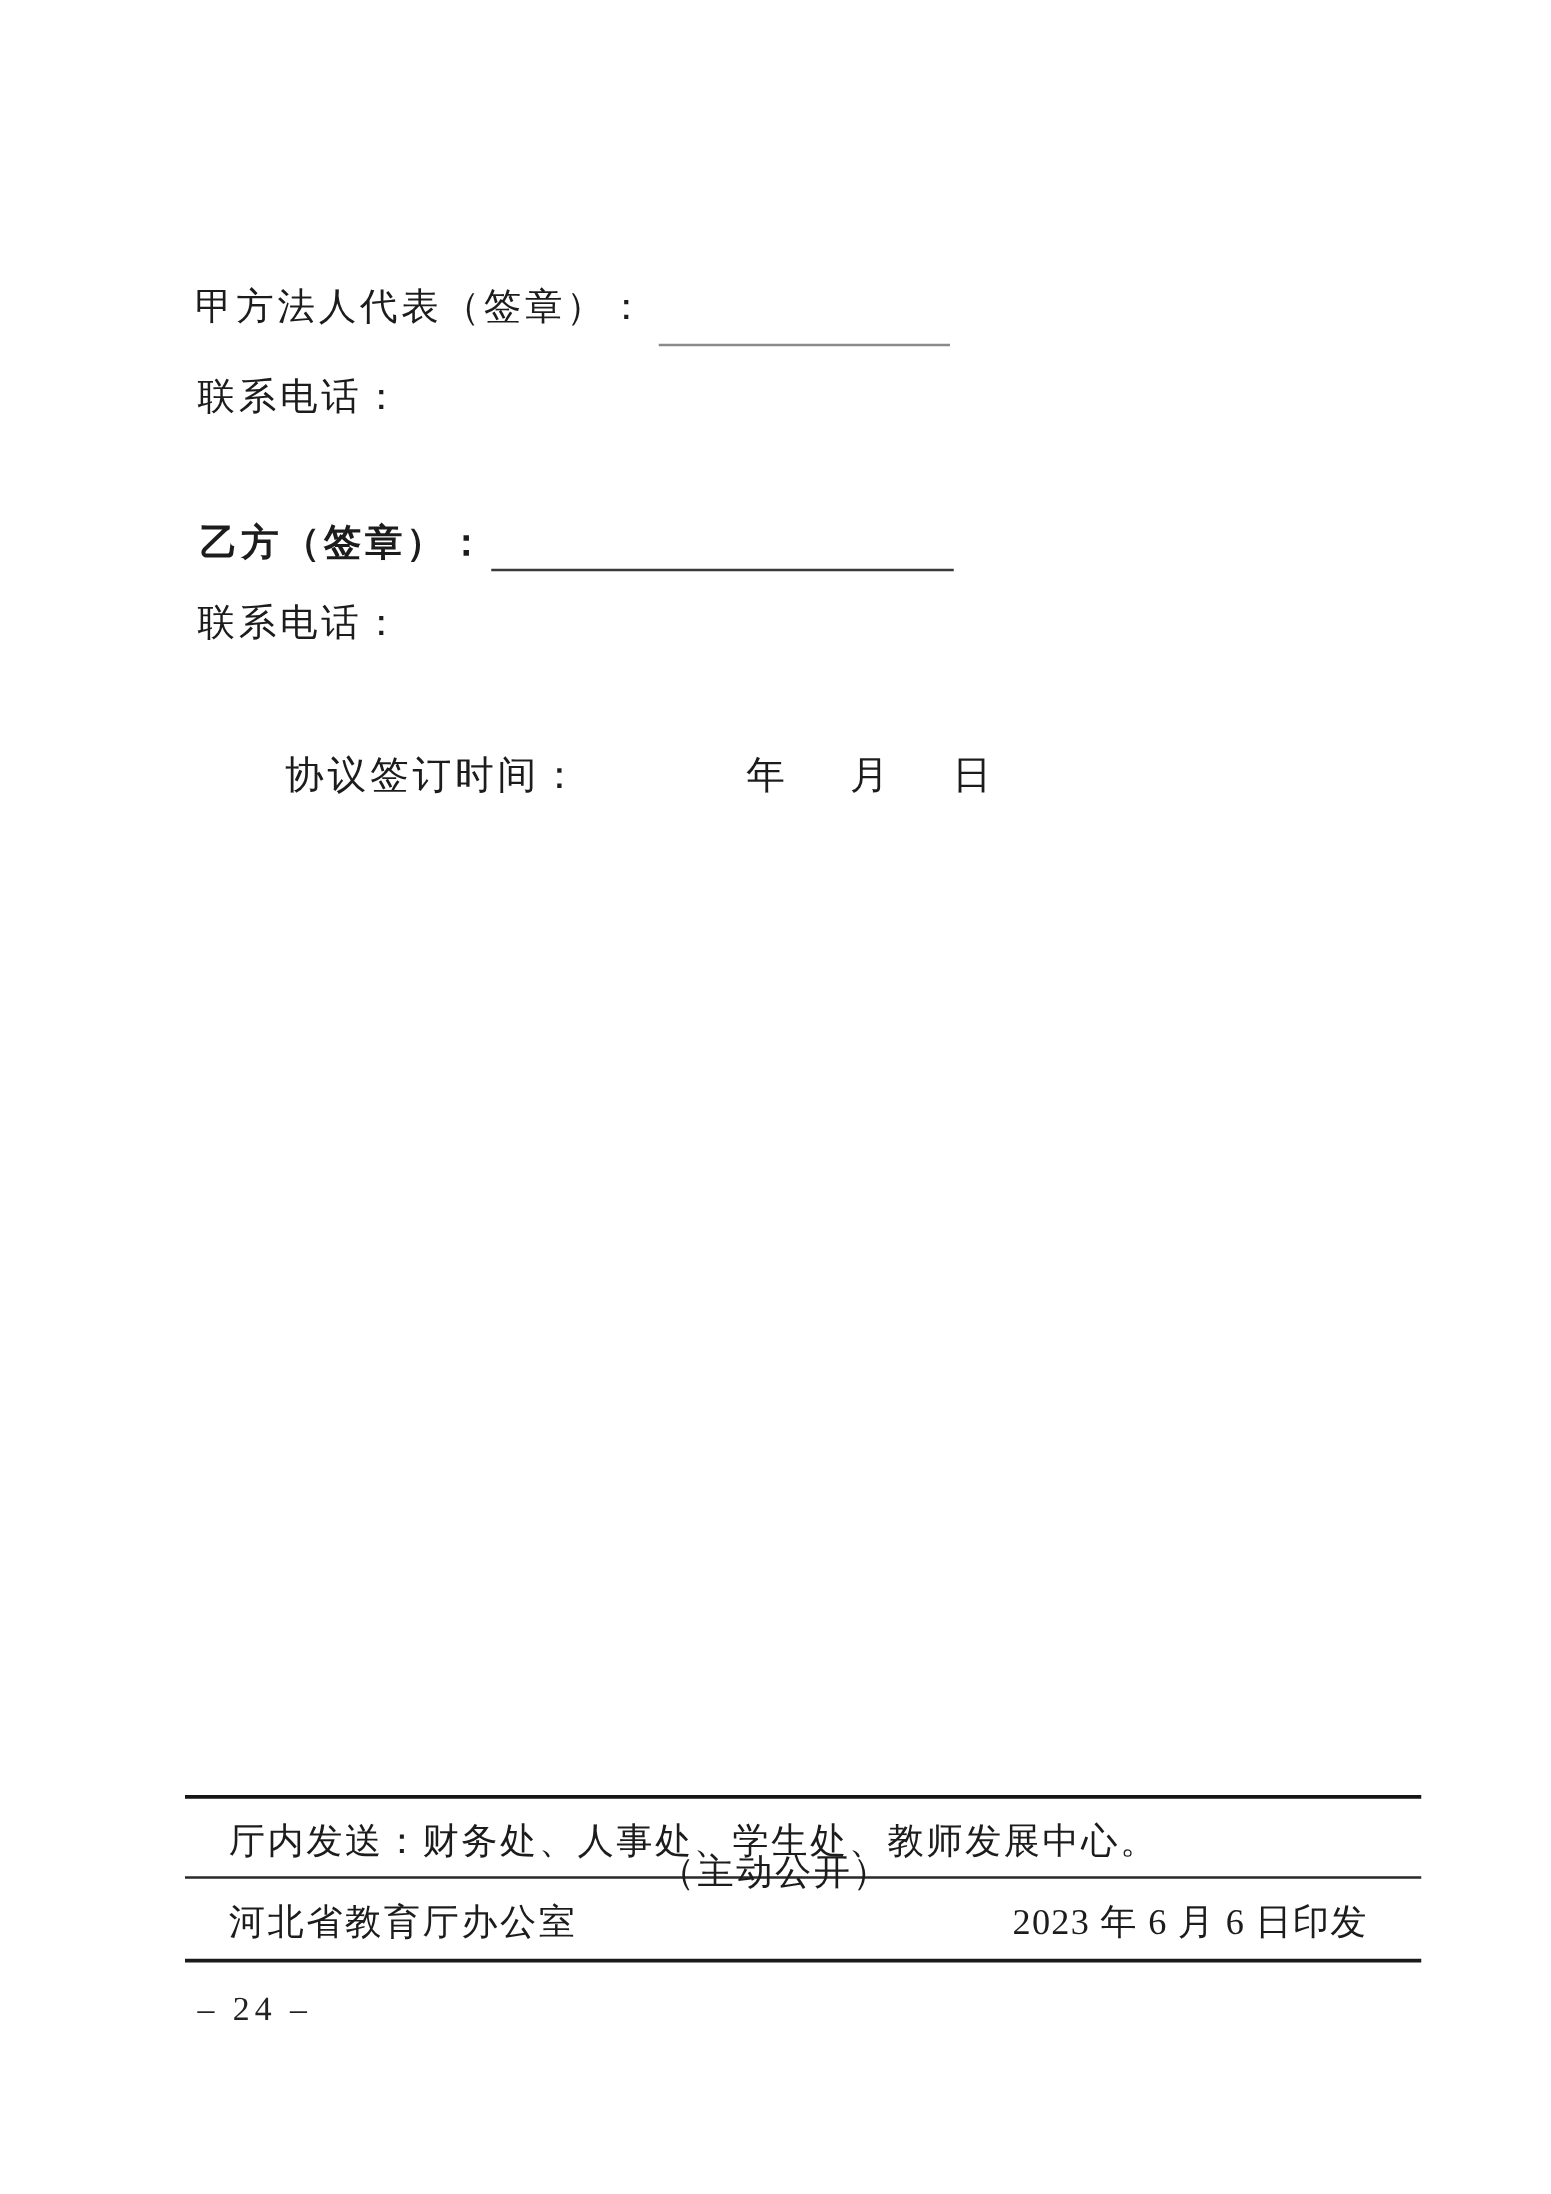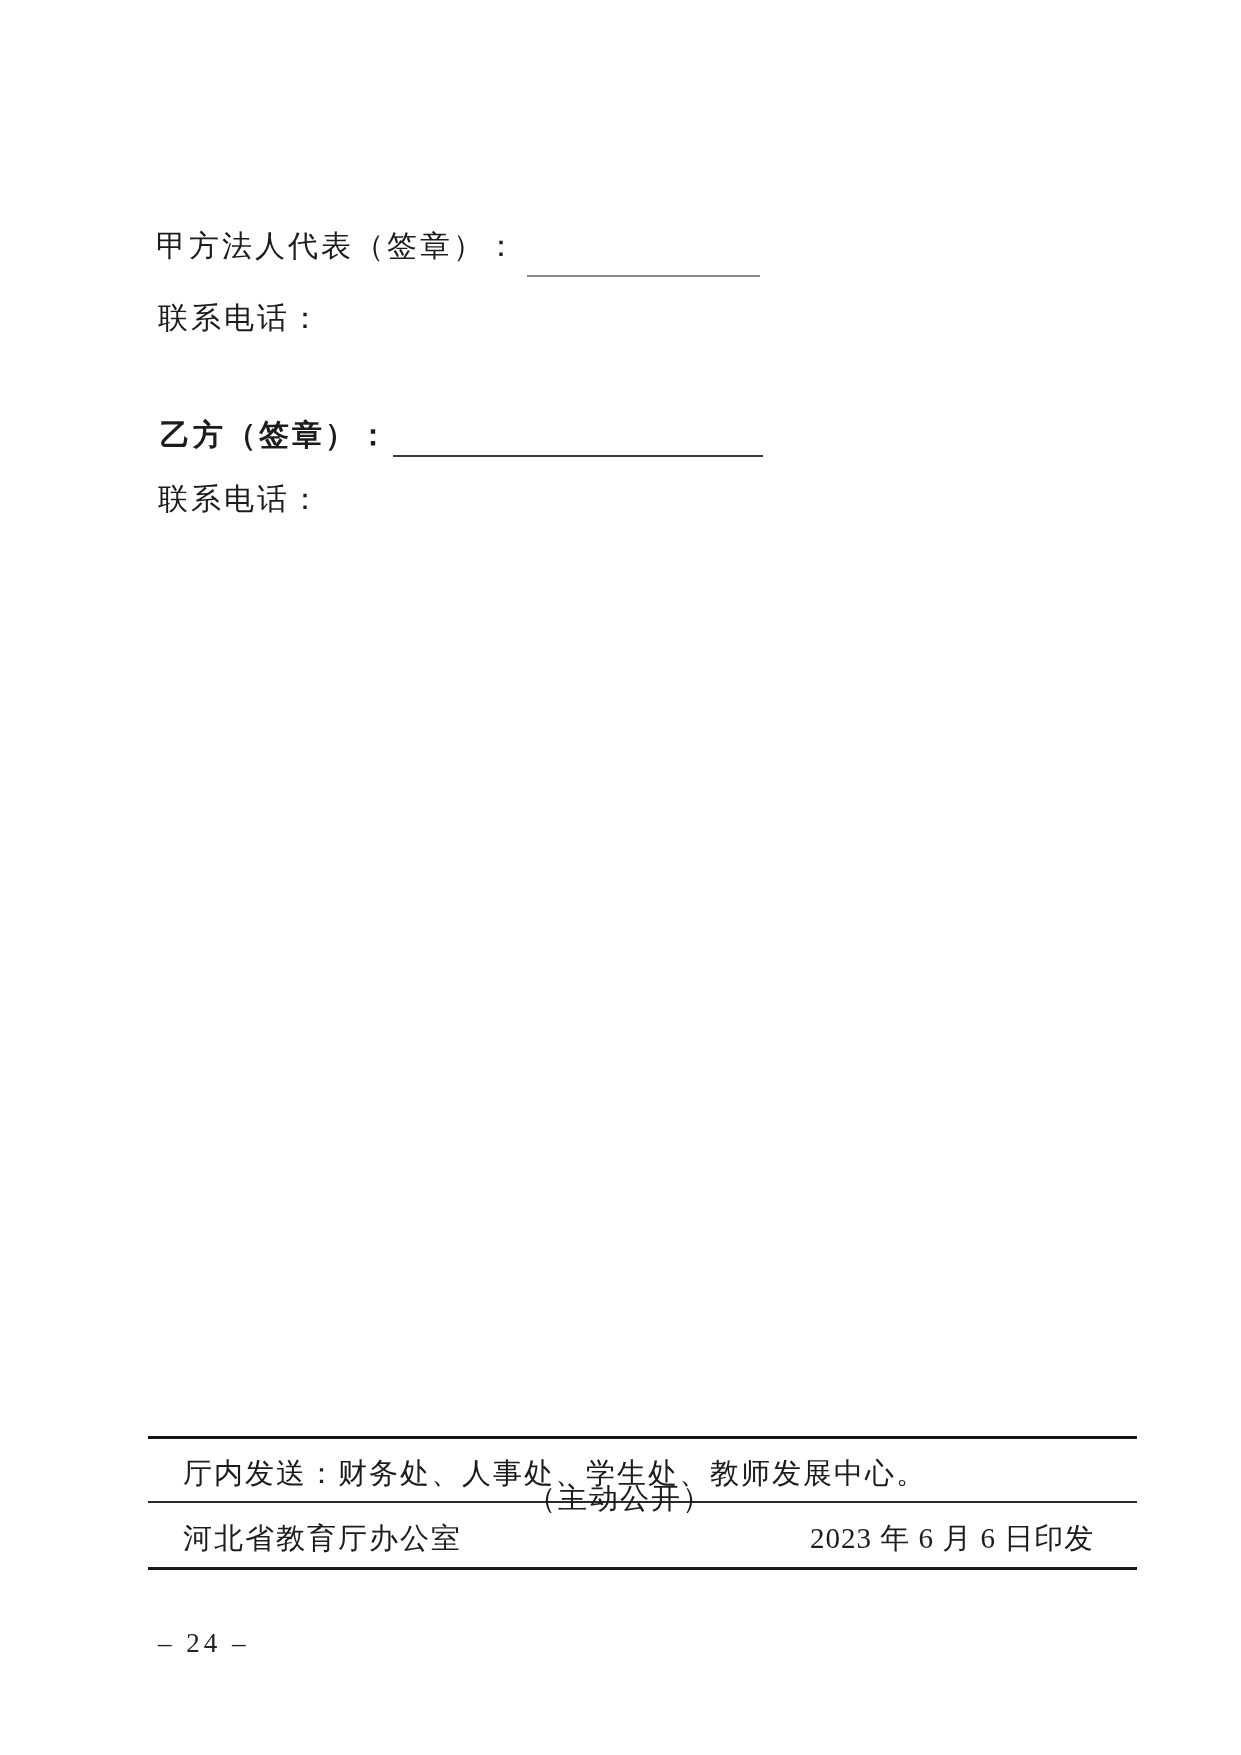--- a/index.html
+++ b/index.html
@@ -70,21 +70,20 @@
   .issuer-name { left: 183px;  top: 1520px; }
   .disclosure  { left: 527px;  top: 1480px; }
   .print-date  { left: 810px;  top: 1520px; letter-spacing: 1px; }
 
   .page-number {
     left: 158px;
     top: 1592px;
     font-size: 27px;
     letter-spacing: 4px;
     color: #222;
-    margin-top: 36px;
   }
 </style>
 </head>
 <body>
 
 <div class="page">
 
   <div class="abs sig-text party-a-line">
     <span>甲方法人代表（签章）：</span>
   </div>
@@ -96,20 +95,26 @@
 
   <div class="abs sig-text party-b-line">
     <span>乙方（签章）：</span>
   </div>
   <div class="uline uline-b"></div>
 
   <div class="abs sig-text phone-b-line">
     <span>联系电话：</span>
   </div>
 
+  <div class="date-line-wrap">
+    <span>协议签订时间：</span>
+    <span class="date-unit-year">年</span>
+    <span class="date-unit-month">月</span>
+    <span class="date-unit-day">日</span>
+  </div>
 
   <div class="rule rule-top"></div>
 
   <div class="abs footer-text dist-line">
     <span>厅内发送：财务处、人事处、学生处、教师发展中心。</span>
   </div>
 
   <div class="rule rule-mid"></div>
 
   <div class="abs footer-text issuer-name">

